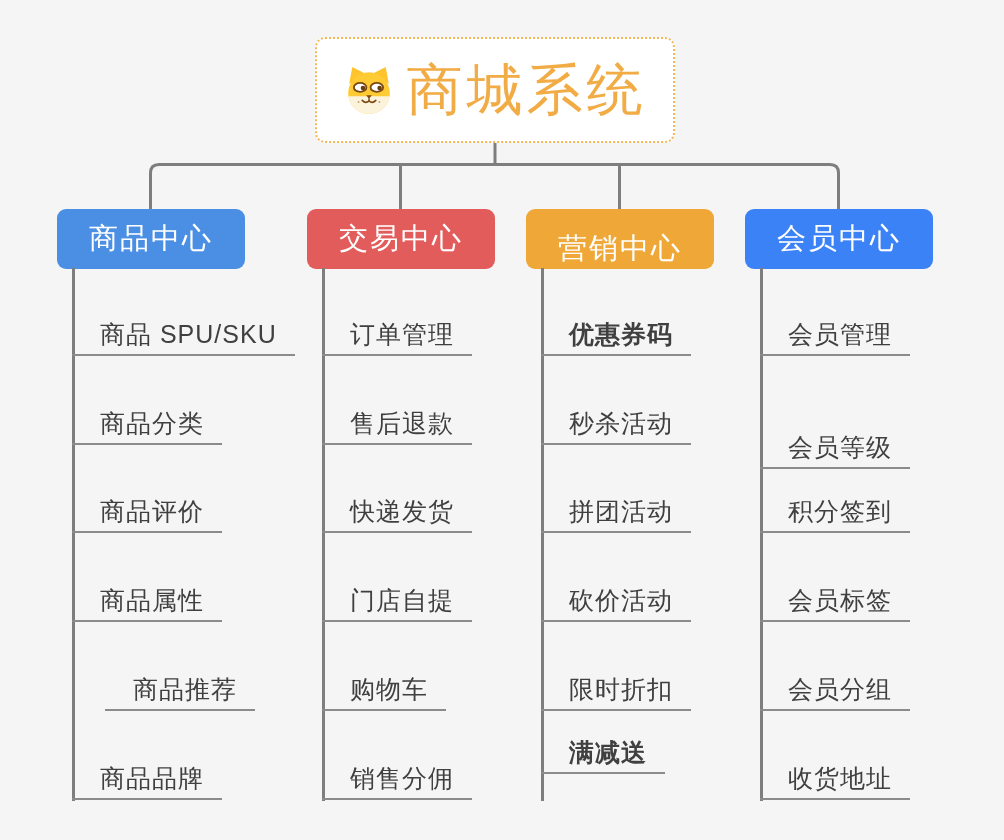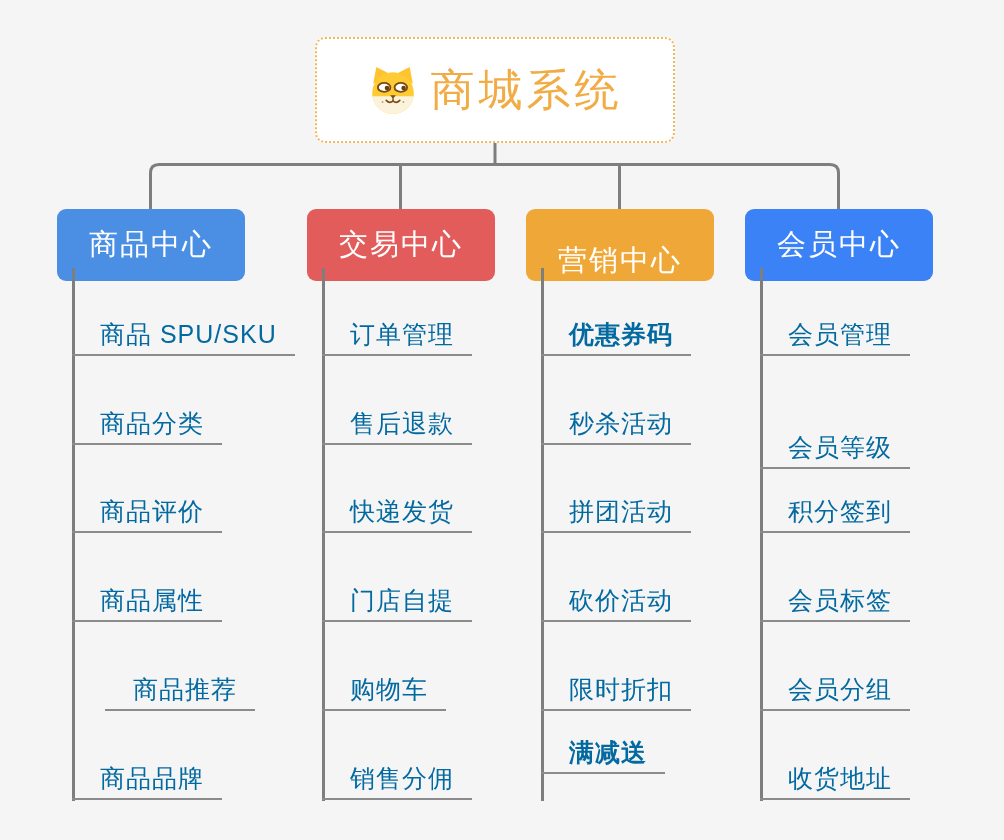--- a/index.html
+++ b/index.html
@@ -40,29 +40,29 @@
     gap: 13px;
     cursor: pointer;
   }
   .root-icon {
     width: 50px;
     height: 50px;
     display: inline-flex;
     flex: 0 0 auto;
   }
   .root-title {
-    font-size: 44px;
+    font-size: 56px;
     letter-spacing: 4px;
     line-height: 1;
     white-space: nowrap;
   }
   .branch-box {
     position: absolute;
     top: 209px;
-    height: 72px;
+    height: 60px;
     width: 188px;
     border-radius: 9px;
     display: flex;
     align-items: center;
     justify-content: center;
     color: #ffffff;
     font-size: 29px;
     letter-spacing: 2px;
     white-space: nowrap;
     cursor: pointer;
@@ -76,21 +76,21 @@
   }
   .leaf-node {
     position: absolute;
     height: 42px;
     line-height: 40px;
     box-sizing: border-box;
     border-bottom: 2px solid #8b8b8b;
     padding: 0 18px 0 28px;
     font-size: 25px;
     letter-spacing: 1px;
-    color: #0369a1;
+    color: #404040;
     white-space: nowrap;
     cursor: pointer;
     background: transparent;
   }
 </style>
 </head>
 <body>
 
 <div class="canvas">
 

